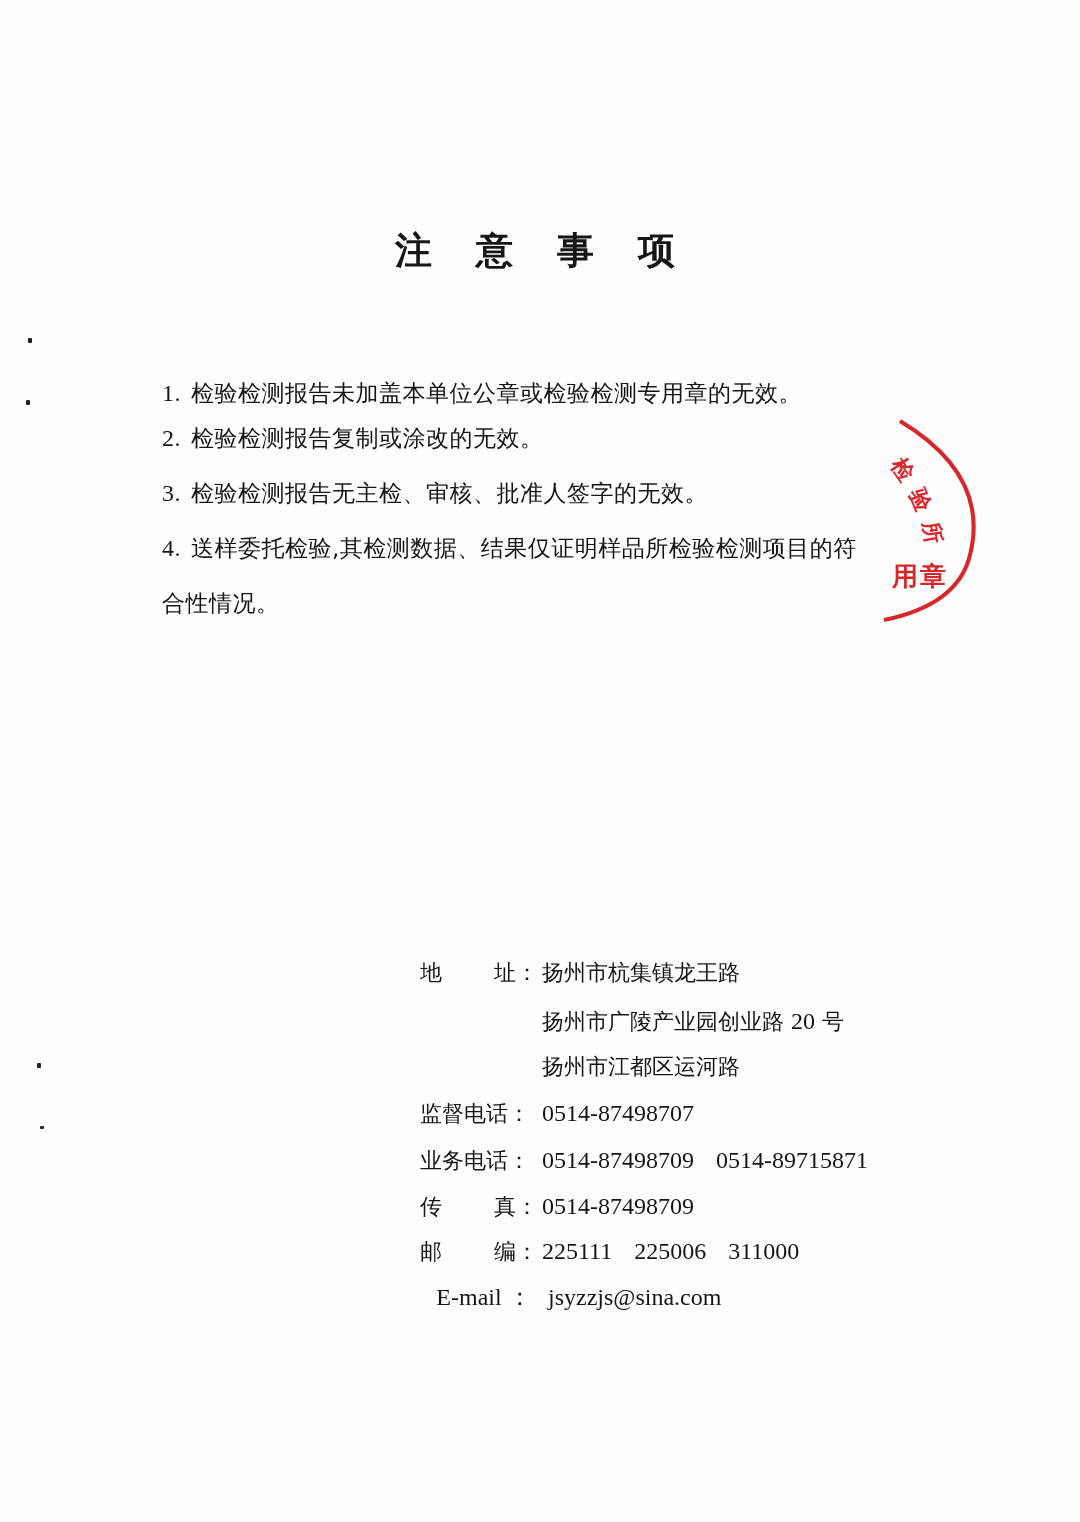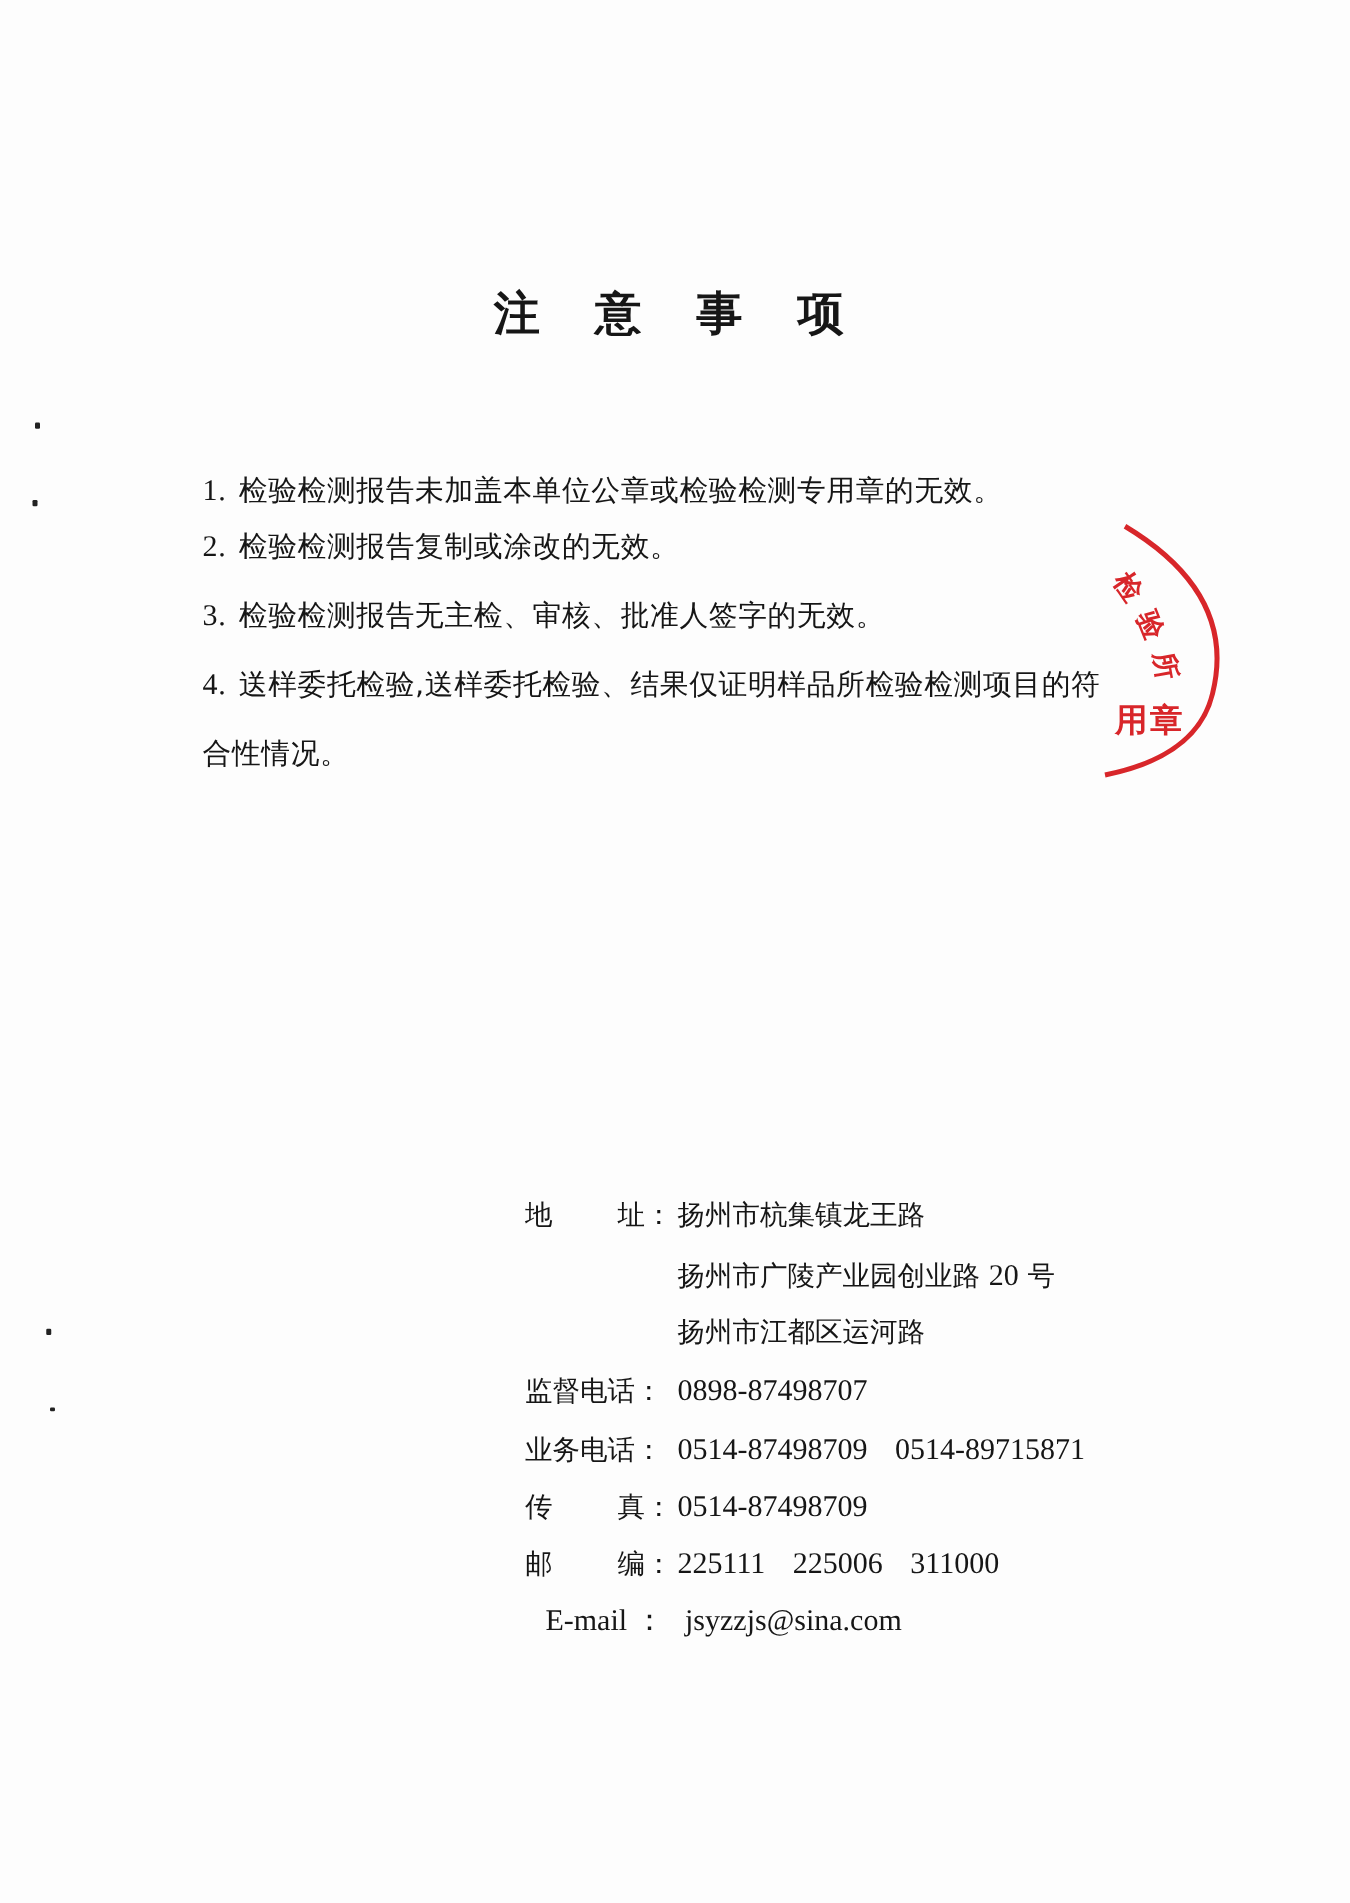--- a/index.html
+++ b/index.html
@@ -39,21 +39,21 @@
 <div class="notice" style="top:365px;margin-top:12px;">
   <span class="num">1.</span><span>检验检测报告未加盖本单位公章或检验检测专用章的无效。</span>
 </div>
 <div class="notice" style="top:422px;">
   <span class="num">2.</span><span>检验检测报告复制或涂改的无效。</span>
 </div>
 <div class="notice" style="top:477px;">
   <span class="num">3.</span><span>检验检测报告无主检、审核、批准人签字的无效。</span>
 </div>
 <div class="notice" style="top:532px;">
-  <span class="num">4.</span><span>送样委托检验,送样委托检验、结果仅证明样品所检验检测项目的符</span>
+  <span class="num">4.</span><span>送样委托检验,其检测数据、结果仅证明样品所检验检测项目的符</span>
 </div>
 <div class="notice" style="top:587px;">
   <span>合性情况。</span>
 </div>
 
 <svg class="seal" viewBox="0 0 110 210">
   <path d="M 30 6 Q 120 60 100 140 Q 88 190 14 205" fill="none" stroke="#d8262a" stroke-width="4"></path>
   <text x="20" y="60" fill="#d8262a" font-size="22" font-weight="bold" font-family="DejaVu Sans, sans-serif" transform="rotate(55 30 55)">检</text>
   <text x="38" y="90" fill="#d8262a" font-size="22" font-weight="bold" font-family="DejaVu Sans, sans-serif" transform="rotate(68 48 85)">验</text>
   <text x="50" y="122" fill="#d8262a" font-size="22" font-weight="bold" font-family="DejaVu Sans, sans-serif" transform="rotate(80 60 117)">所</text>
@@ -67,21 +67,21 @@
       <span>址：</span>
     </span><span class="cn">扬州市杭集镇龙王路</span>
 </div>
 <div class="contact" style="top:1006px;">
   <span class="label"></span><span class="cn">扬州市广陵产业园创业路</span> <span class="val">20</span> <span class="cn">号</span>
 </div>
 <div class="contact" style="top:1052px;">
   <span class="label"></span><span class="cn">扬州市江都区运河路</span>
 </div>
 <div class="contact" style="top:1098px;">
-  <span class="label">监督电话：</span><span class="val">0898-87498707</span>
+  <span class="label">监督电话：</span><span class="val">0514-87498707</span>
 </div>
 <div class="contact" style="top:1145px;">
   <span class="label">业务电话：</span><span class="val">0514-87498709</span><span class="gap"></span><span class="val">0514-89715871</span>
 </div>
 <div class="contact" style="top:1191px;">
   <span class="label spread">
       <span>传</span>
       <span>真：</span>
     </span><span class="val">0514-87498709</span>
 </div>

